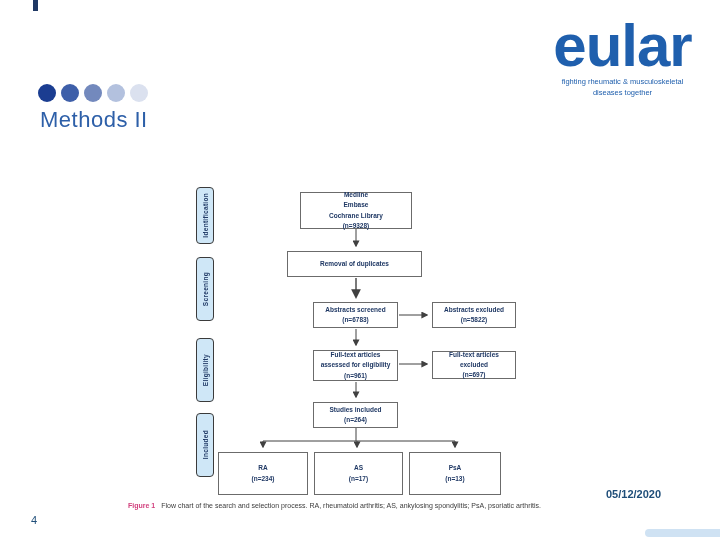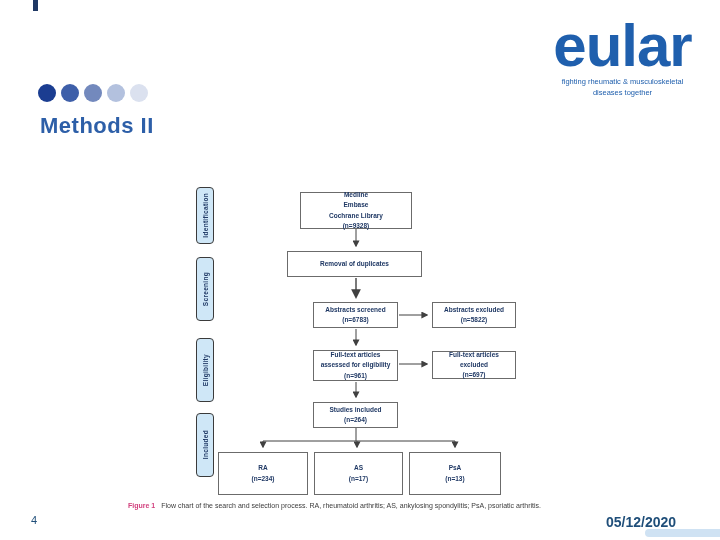--- a/index.html
+++ b/index.html
@@ -7,22 +7,22 @@
   .slide {
     position:relative; width:720px; height:540px; background:#ffffff;
     overflow:hidden;
   }
   .top-tick { position:absolute; left:33px; top:0; width:5px; height:11px; background:var(--navy-text,#17365d); }
 
   .dots { position:absolute; left:38px; top:84px; display:flex; gap:5px; }
   .dot { width:18px; height:18px; border-radius:50%; background:#ccc; }
 
   .page-title {
-    position:absolute; left:40px; top:113px;
-    font-size:22px; color:var(--title-blue,#2d5fa8); letter-spacing:0.5px;font-weight:bold;
+    position:absolute; left:40px; top:107px;
+    font-size:22px; color:var(--title-blue,#2d5fa8); letter-spacing:0.5px;
   }
 
   .logo { position:absolute; right:20px; top:16px; width:155px; text-align:center; }
   .wordmark { font-size:60px; line-height:1; color:var(--accent-blue,#1f5fad); font-weight:700; letter-spacing:-1px; }
   .tagline { margin-top:0; font-size:7.5px; line-height:1.5; color:var(--accent-blue,#2c6bb3); white-space:pre-line; }
 
   
   .fbox {
     position:absolute; border:1px solid #6b6b6b; background:#fff;
     display:flex; align-items:center; justify-content:center; text-align:center;
@@ -53,21 +53,21 @@
   #stage-screening      { top:257px; height:64px; }
   #stage-eligibility    { top:338px; height:64px; }
   #stage-included       { top:413px; height:64px; }
 
   .connectors { position:absolute; left:0; top:0; pointer-events:none; }
 
   .caption { position:absolute; left:128px; top:502px; width:450px; font-size:7px; color:#3b3b3b; }
   .caption .fig { color:var(--figure-label-pink,#d2417e); font-weight:bold; margin-right:6px; }
 
   .page-num { position:absolute; left:31px; top:514px; font-size:11px; color:var(--footer-blue,#1f4e79); }
-  .date { position:absolute; left:606px; top:514px; font-size:14px; font-weight:bold; color:var(--footer-blue,#1f4e79);text-align:right; }
+  .date { position:absolute; left:606px; top:488px; font-size:11px; font-weight:bold; color:var(--footer-blue,#1f4e79);text-align:right; }
   .bottom-bar { position:absolute; left:645px; top:529px; width:85px; height:8px; border-radius:4px; background:#cfe2f3; }
 </style>
 </head>
 <body>
 
 <div class="slide">
 
   <div class="top-tick"></div>
 
   <div class="dots">

